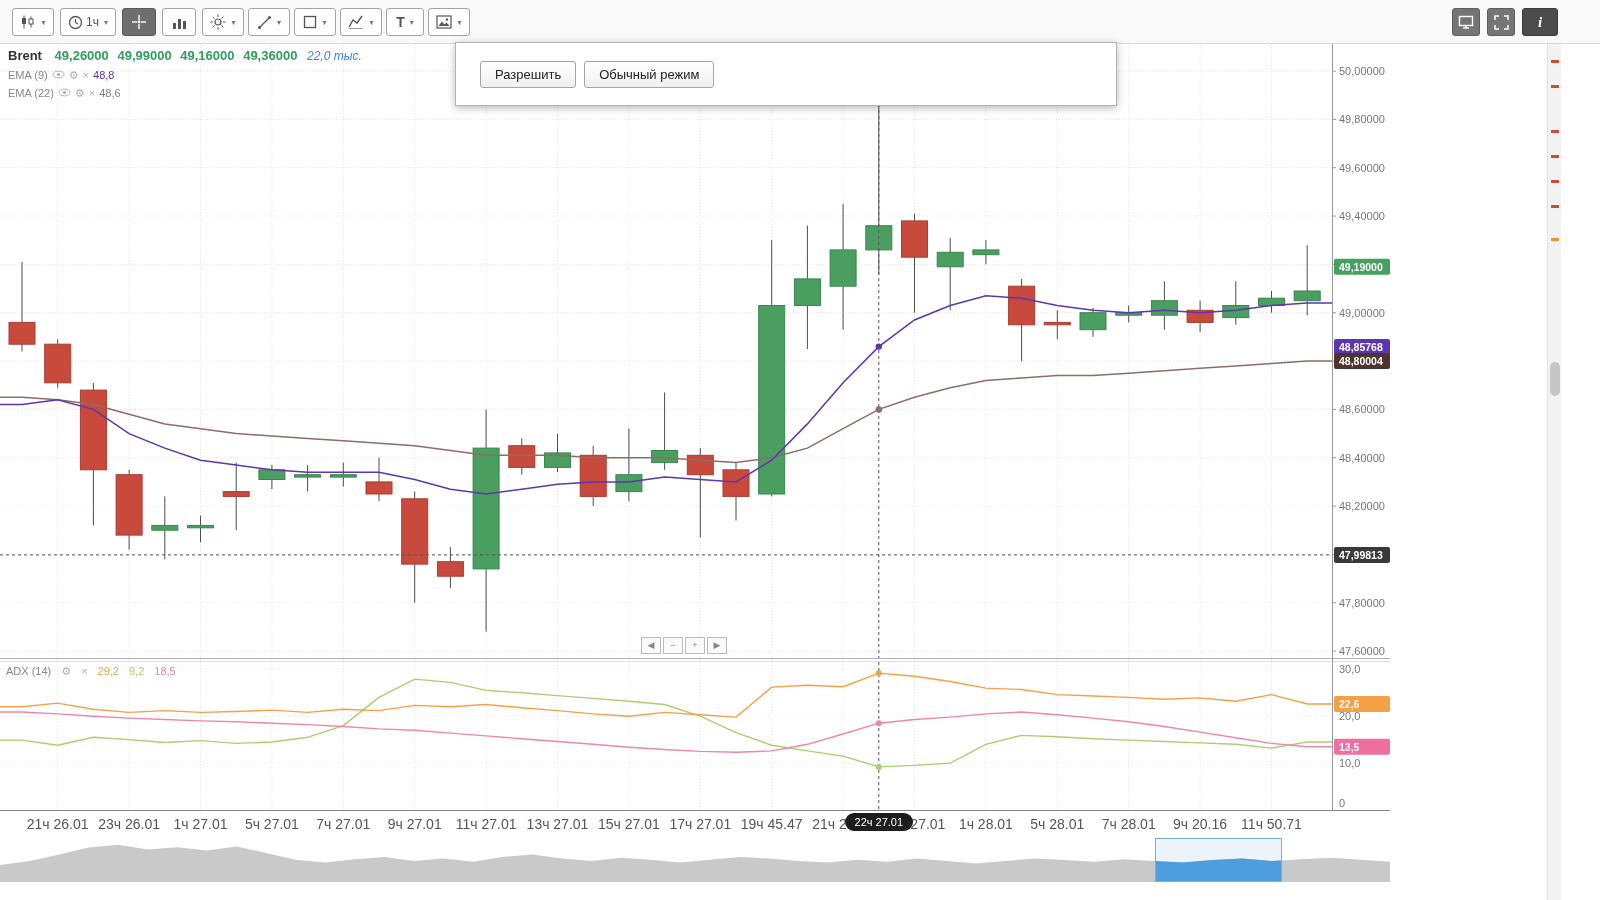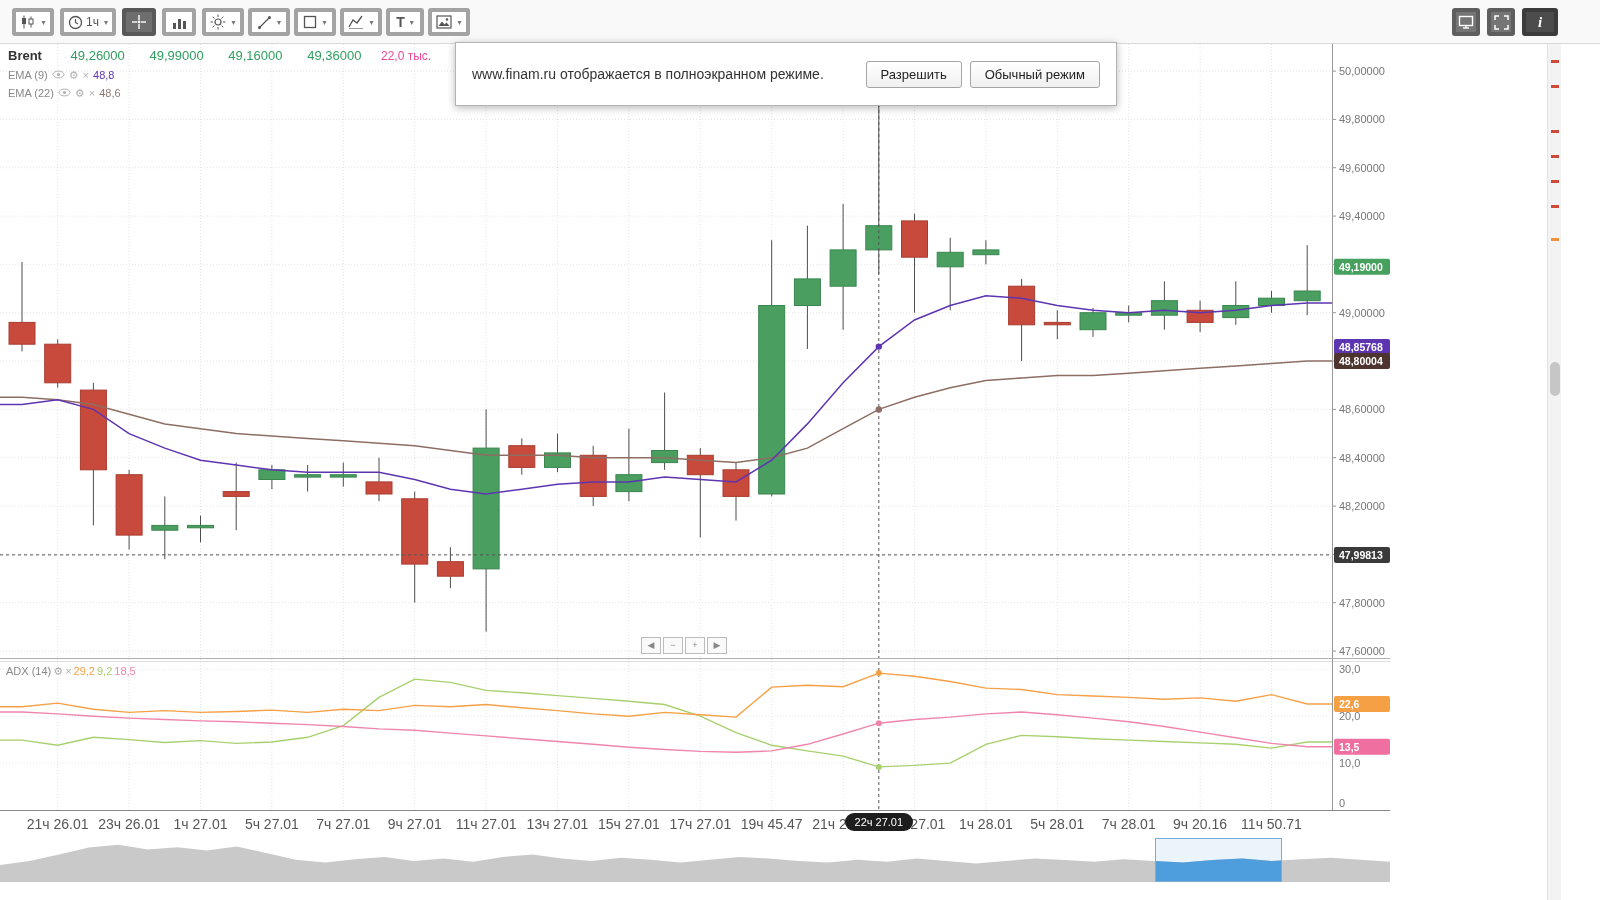--- a/index.html
+++ b/index.html
@@ -3,21 +3,21 @@
 <meta charset="utf-8">
 <style>
   *{margin:0;padding:0;box-sizing:border-box;}
   html,body{width:1600px;height:900px;overflow:hidden;background:#fff;
     font-family:"Liberation Sans","DejaVu Sans",sans-serif;}
   .app{position:relative;width:1600px;height:900px;background:#fff;}
 
   
   .toolbar{position:absolute;left:0;top:0;width:1600px;height:44px;background:#f9f9f9;
     border-bottom:1px solid #d8d8d8;z-index:40;}
-  .tb-btn{position:absolute;top:8px;height:28px;background:#fff;border:4px solid #a3a3a3;
+  .tb-btn{position:absolute;top:8px;height:28px;background:#fff;border:1px solid #a3a3a3;
     border-radius:3px;display:flex;align-items:center;justify-content:center;gap:3px;
     color:#555;font-size:12px;cursor:pointer;}
   .tb-btn.active{background:#6e6e6e;border-color:#585858;}
   .tb-btn.dark{background:#757575;border-color:#5e5e5e;color:#fff;}
   .tb-btn.darker{background:#4c4c4c;border-color:#3c3c3c;color:#fff;}
   .dd::after{content:"▾";font-size:8px;color:#777;margin-left:2px;}
   .ttool{font-weight:bold;font-size:14px;color:#555;}
   .info-i{font-family:"Liberation Serif",serif;font-style:italic;font-weight:bold;font-size:15px;color:#fff;}
 
   
@@ -26,26 +26,26 @@
     padding:0 16px;z-index:60;}
   .notif-text{font-size:14px;color:#333;flex:1;}
   .notif-btn{height:27px;padding:0 14px;background:linear-gradient(#ffffff,#f0f0f0);
     border:1px solid #a5a5a5;border-radius:3px;font-size:13px;color:#222;margin-left:8px;
     font-family:Liberation Sans, sans-serif;cursor:pointer;}
 
   
   .legend{position:absolute;left:8px;top:48px;z-index:10;}
   .legend-row1{font-size:13px;color:#333;}
   .sym{font-weight:bold;color:#333;margin-right:4px;}
-  .lval{margin-left:21px;}
-  .vol{color:#ec4899;margin-left:16px;font-size:12px;}
+  .lval{margin-left:5px;font-weight:bold;}
+  .vol{color:#3b82f6;margin-left:6px;font-size:12px;font-style:italic;}
   .legend-row{font-size:11px;color:#888;margin-top:5px;display:flex;align-items:center;gap:4px;height:13px;}
   .mini-icon{color:#b0b0b0;font-size:11px;line-height:10px;cursor:pointer;}
   .adx-legend{position:absolute;left:6px;top:665px;z-index:10;font-size:11px;color:#888;
-    display:flex;align-items:center;gap:2px;}
+    display:flex;align-items:center;gap:10px;}
 
   
   .chart-svg{position:absolute;left:0;top:44px;z-index:1;}
   .time-axis{position:absolute;left:0;top:811px;width:1390px;height:27px;background:#fff;z-index:2;}
   .t-label{position:absolute;top:5px;width:70px;text-align:center;font-size:14px;color:#555;}
   .t-badge{position:absolute;top:2px;width:68px;height:18px;color:#fff;font-size:11px;
     line-height:18px;text-align:center;z-index:3;border-radius:9px;}
   .nav-ctrl{position:absolute;left:641px;top:637px;display:flex;gap:2px;z-index:12;}
   .nav-btn{width:20px;height:17px;background:#fafafa;border:1px solid #bbb;color:#888;
     font-size:9px;line-height:15px;text-align:center;cursor:pointer;}
@@ -399,21 +399,20 @@
       <defs>
         <clipPath id="selclip">
           <rect x="1155" y="0" width="126" height="44"></rect>
         </clipPath>
       </defs>
       <path d="M0,44 L0.0,27.0 L29.6,23.0 L59.1,16.5 L88.7,9.6 L118.3,6.8 L147.9,11.6 L177.4,9.2 L207.0,12.4 L236.6,8.4 L266.2,14.9 L295.7,21.7 L325.3,24.6 L354.9,21.3 L384.5,18.9 L414.0,23.0 L443.6,20.5 L473.2,23.8 L502.8,18.9 L532.3,16.5 L561.9,20.5 L591.5,23.0 L621.1,19.7 L650.6,21.7 L680.2,24.6 L709.8,21.7 L739.4,18.9 L768.9,20.5 L798.5,23.0 L828.1,24.6 L857.7,21.7 L887.2,23.8 L916.8,20.5 L946.4,23.0 L976.0,25.4 L1005.5,23.0 L1035.1,20.5 L1064.7,22.1 L1094.3,23.8 L1123.8,21.3 L1153.4,23.0 L1183.0,24.6 L1212.6,22.1 L1242.1,20.5 L1271.7,23.0 L1301.3,21.3 L1330.9,19.7 L1360.4,21.7 L1390.0,23.8 L1390,44 Z" fill="#4d9fdd" clip-path="url(#selclip)"></path>
       <rect x="1155.5" y="0.5" width="126" height="43" fill="rgba(90,160,220,0.12)" stroke="#79aed6"></rect>
     </svg>
 
   <div class="notif">
-    <div class="notif-text">www.finam.ru отображается в полноэкранном режиме.</div>
     <button class="notif-btn">Разрешить</button>
     <button class="notif-btn">Обычный режим</button>
   </div>
 
   <div class="scroll-strip">
     <div class="mark" style="top:16px"></div>
     <div class="mark" style="top:41px"></div>
     <div class="mark" style="top:86px"></div>
     <div class="mark" style="top:111px"></div>
     <div class="mark" style="top:136px"></div>

